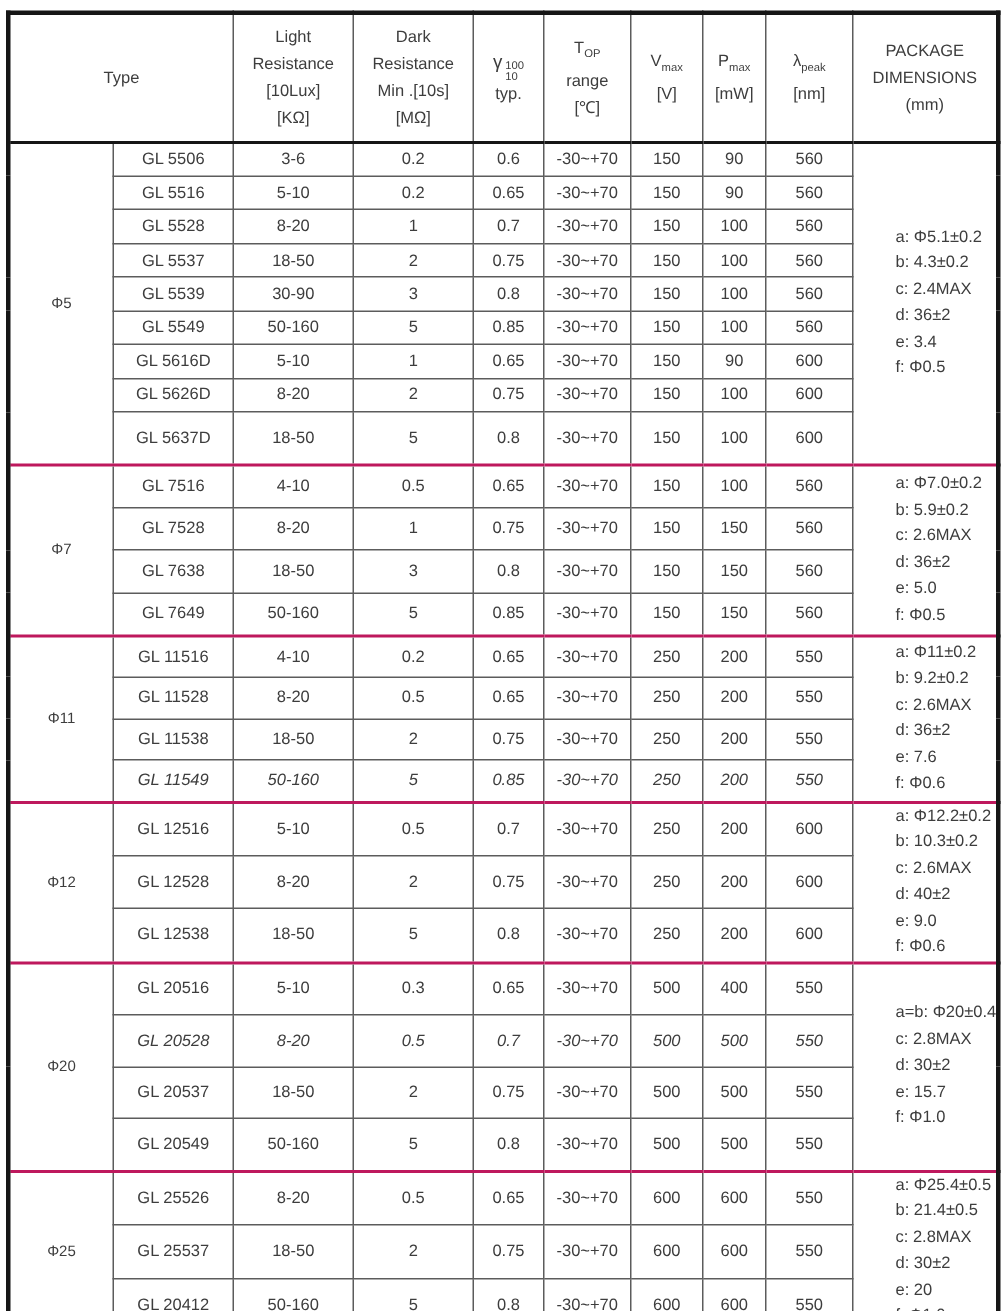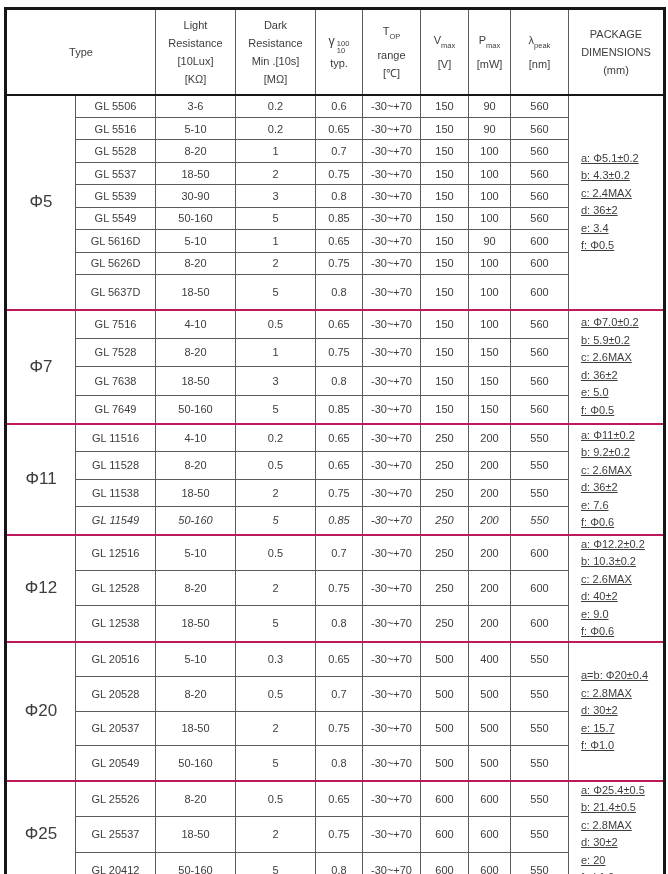--- a/index.html
+++ b/index.html
@@ -43,26 +43,25 @@
   .gstack {
     display: inline-flex;
     flex-direction: column;
     font-size: 7.5px;
     line-height: 7px;
     vertical-align: -1px;
     margin-left: 2px;
     text-align: left;
   }
 
-  td.group { font-size: 17px; }
+  td.group { font-size: 10px; }
   td.pkg {
     text-align: left;
-    padding-left: 12px;
+    padding-left: 28px;
     white-space: normal;
-    text-decoration: underline;
   }
   td.pkg .pkg-line { line-height: 17.5px; white-space: nowrap; }
 </style>
 </head>
 <body>
 
 <div class="page">
   <table class="spec">
     <colgroup>
       <col style="width:70px">
@@ -372,21 +371,21 @@
           <td>400</td>
           <td>550</td>
           <td rowspan="4" class="pkg">
             <div class="pkg-line">a=b:  Φ20±0.4</div>
             <div class="pkg-line">c:  2.8MAX</div>
             <div class="pkg-line">d:  30±2</div>
             <div class="pkg-line">e:  15.7</div>
             <div class="pkg-line">f:  Φ1.0</div>
           </td>
         </tr>
-        <tr style="height: 34.75px;">
+        <tr style="height: 34.75px; font-style: italic;">
           <td>GL 20528</td>
           <td>8-20</td>
           <td>0.5</td>
           <td>0.7</td>
           <td>-30~+70</td>
           <td>500</td>
           <td>500</td>
           <td>550</td>
         </tr>
         <tr style="height: 34.75px;">

